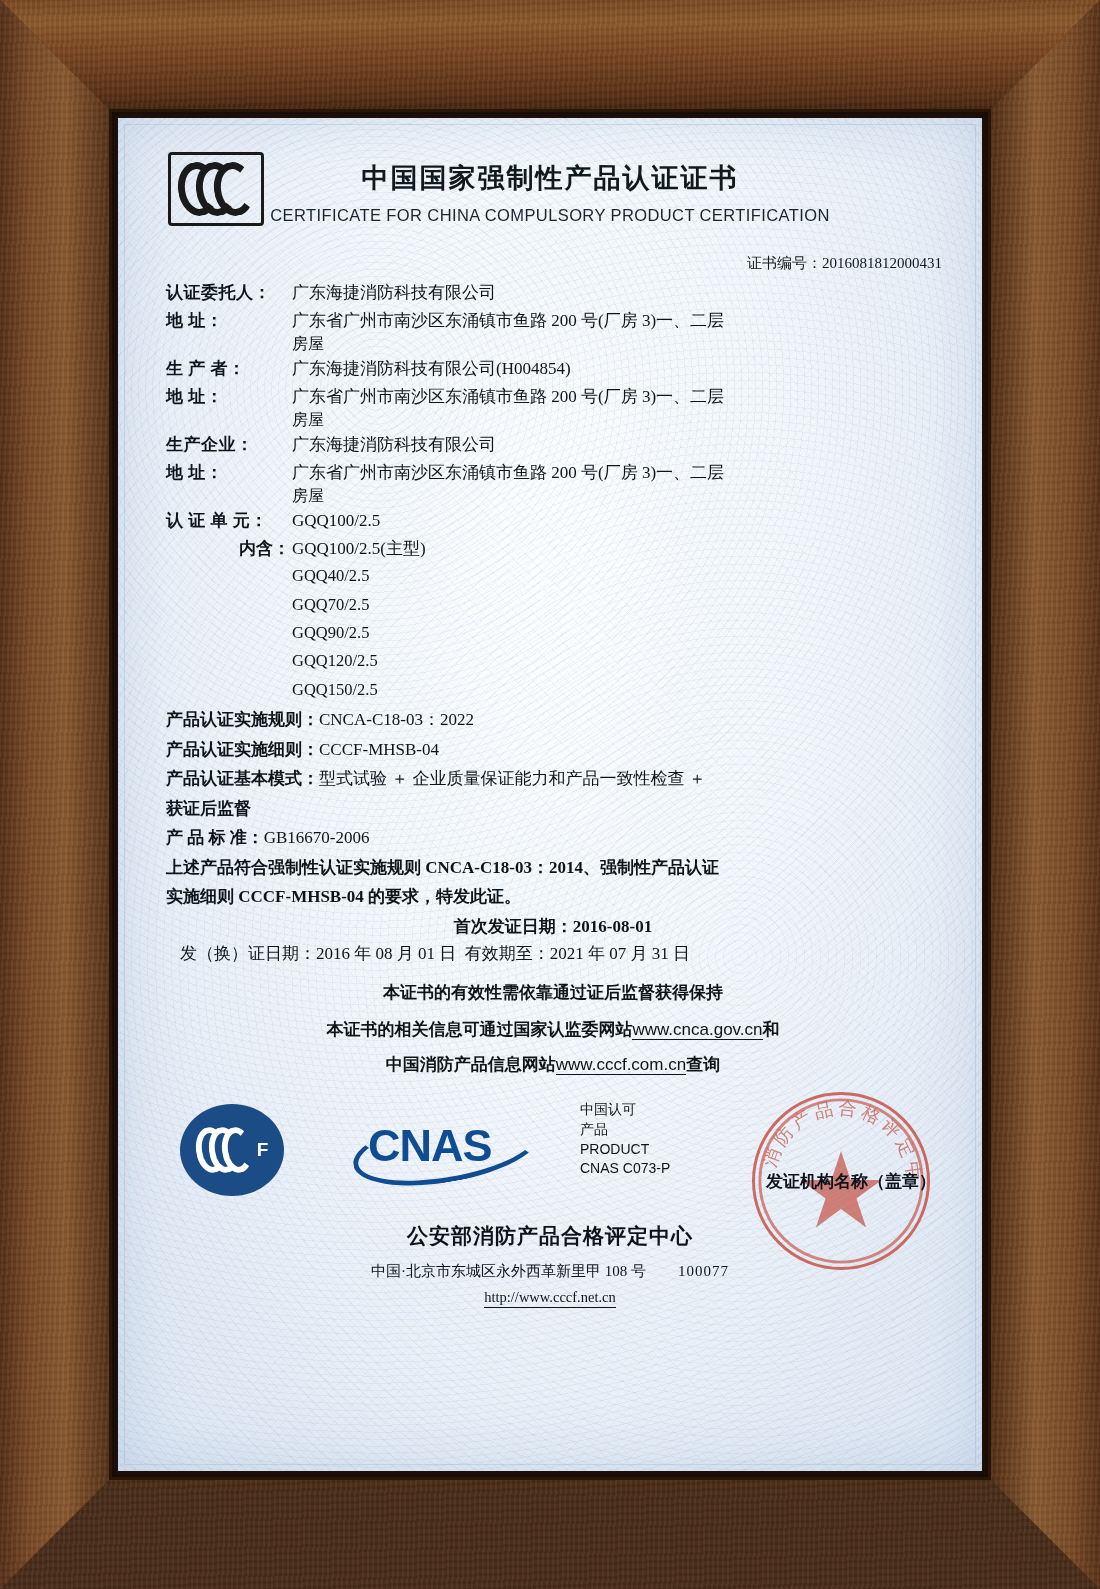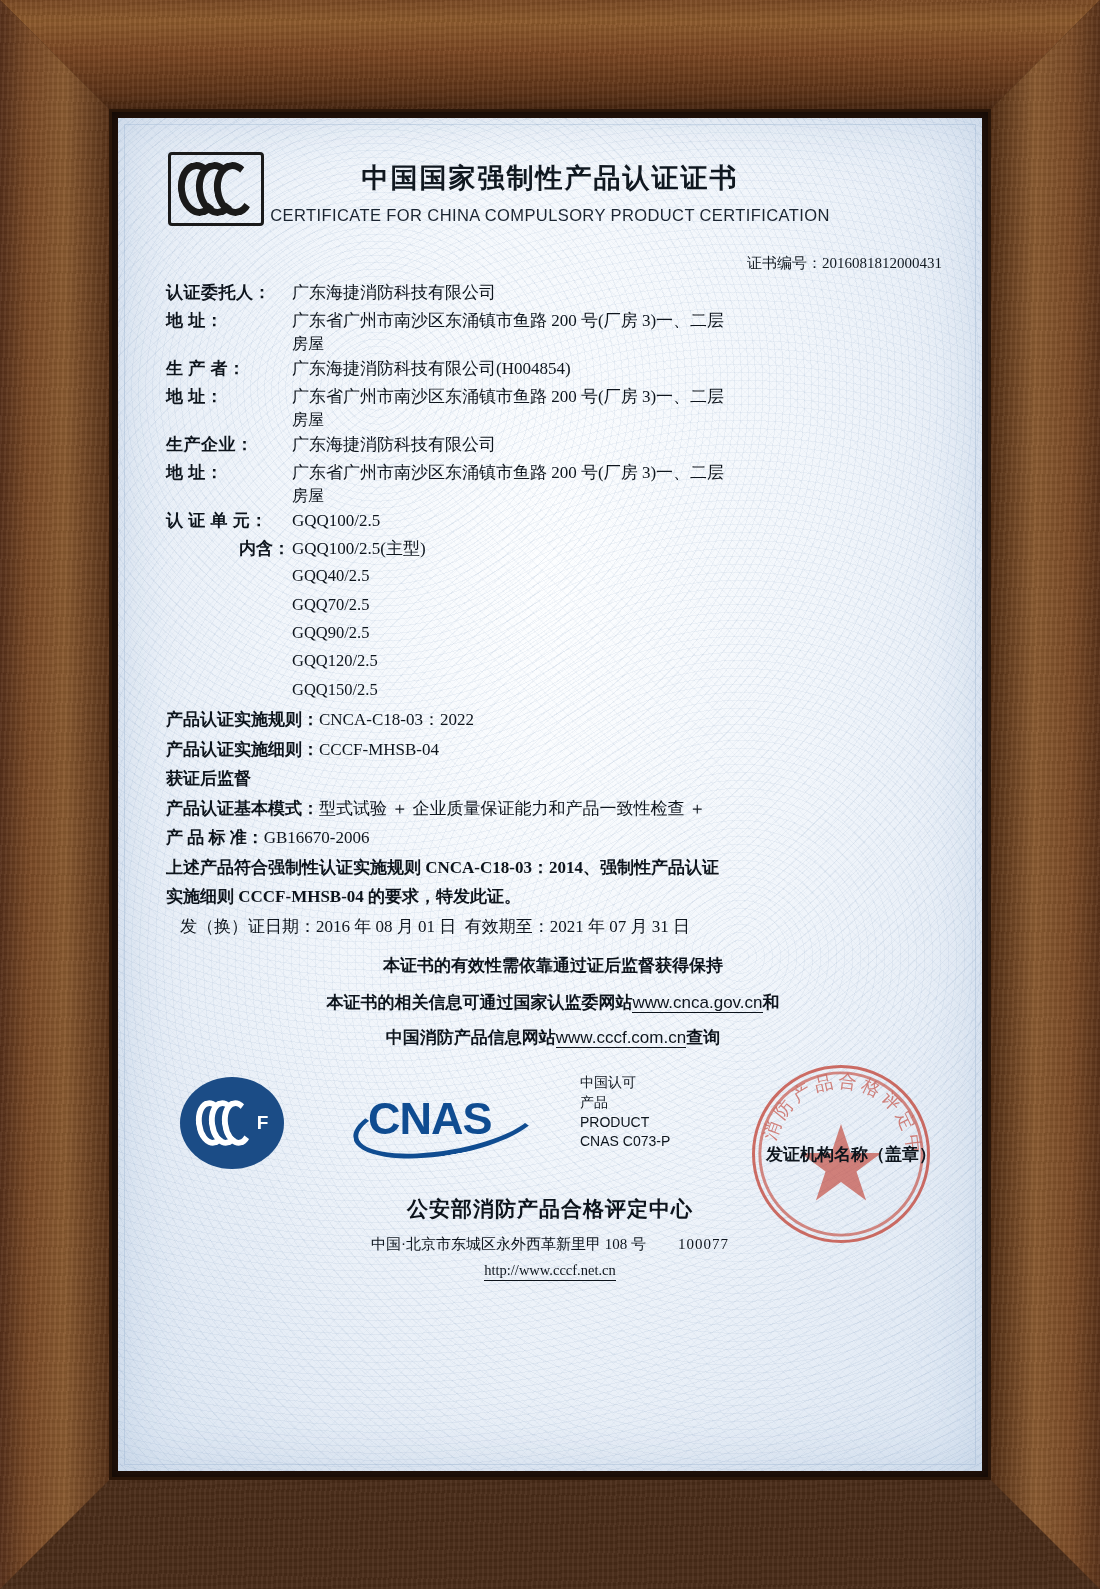--- a/index.html
+++ b/index.html
@@ -407,31 +407,34 @@
         <div class="sub-row">GQQ90/2.5</div>
         <div class="sub-row">GQQ120/2.5</div>
         <div class="sub-row">GQQ150/2.5</div>
 
         <div class="para">
           <span>产品认证实施规则：</span><span class="reg">CNCA-C18-03：2022</span>
         </div>
         <div class="para">
           <span>产品认证实施细则：</span><span class="reg">CCCF-MHSB-04</span>
         </div>
+        <div class="para">
+          <span>产品认证基本模式：</span><span class="reg">型式试验 ＋ 企业质量保证能力和产品一致性检查 ＋</span>
+        </div>
         <div class="para">获证后监督</div>
         <div class="para">
-          <span>产品认证基本模式：</span><span class="reg">型式试验 ＋ 企业质量保证能力和产品一致性检查 ＋</span>
-        </div>
-        <div class="para">
           <span>产  品  标  准：</span><span class="reg">GB16670-2006</span>
         </div>
 
         <div class="para">上述产品符合强制性认证实施规则 CNCA-C18-03：2014、强制性产品认证</div>
         <div class="para">实施细则 CCCF-MHSB-04 的要求，特发此证。</div>
 
+        <div class="center-line">
+          <span>首次发证日期：</span><span>2016-08-01</span>
+        </div>
 
         <div class="dates-line">
           <b>发（换）证日期：</b><span>2016 年 08 月 01 日</span>&nbsp;&nbsp;<b>有效期至：</b><span>2021 年 07 月 31 日</span>
         </div>
 
         <div class="notice">本证书的有效性需依靠通过证后监督获得保持</div>
 
         <div class="notice2">
           <span>本证书的相关信息可通过国家认监委网站</span><span class="url">www.cnca.gov.cn</span><span>和</span>
         </div>

